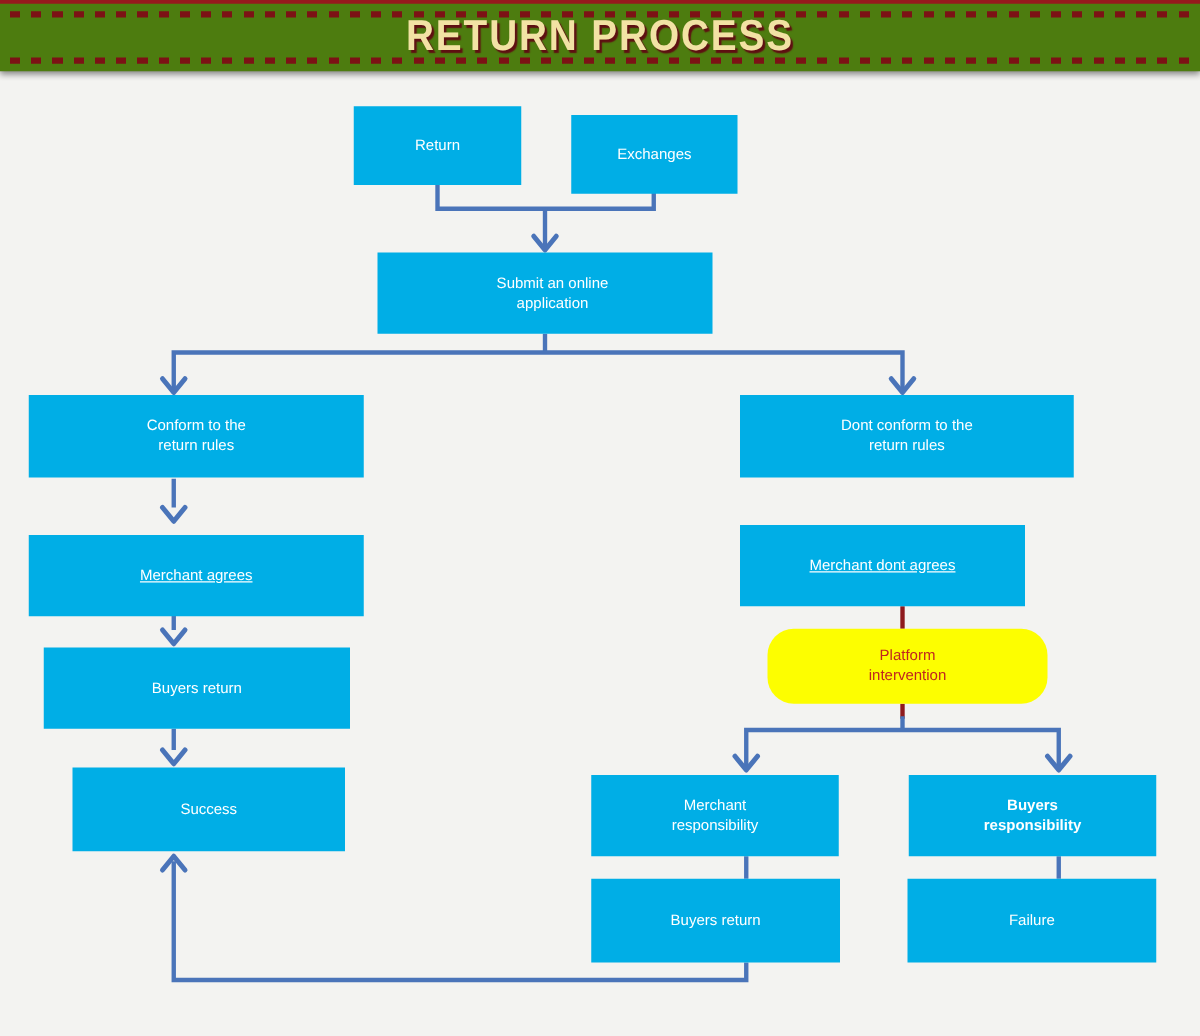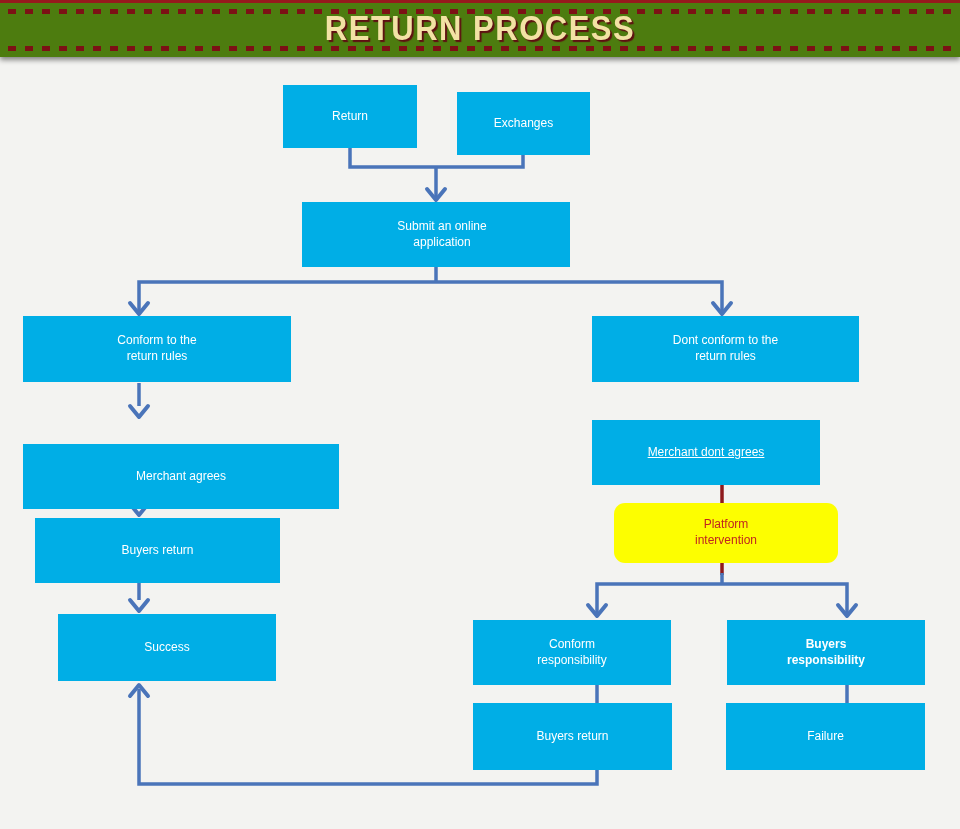--- a/index.html
+++ b/index.html
@@ -31,28 +31,28 @@
     margin-top:-2px;
   }
   
   .node{
     position:absolute;background:#00aee6;color:#ffffff;
     display:flex;align-items:center;justify-content:center;
     text-align:center;font-size:12px;line-height:1.32;
     white-space:pre-line;box-sizing:border-box;
   }
   .node.yellow{
-    background:#fdfe00;color:#c0261f;border-radius:11px;
+    background:#fdfe00;color:#c0261f;border-radius:21px;
   }
   #n-return{left:283px;top:85px;width:134px;height:63px;}
   #n-exchanges{left:457px;top:92px;width:133px;height:63px;}
   #n-submit{left:302px;top:202px;width:268px;height:65px;padding-left:12px;}
   #n-conform{left:23px;top:316px;width:268px;height:66px;}
   #n-dontconform{left:592px;top:316px;width:267px;height:66px;}
-  #n-merchantagrees{left:23px;top:444px;width:316px;height:65px;}
+  #n-merchantagrees{left:23px;top:428px;width:268px;height:65px;text-decoration:underline;}
   #n-merchantdont{left:592px;top:420px;width:228px;height:65px;text-decoration:underline;}
   #n-buyersreturn1{left:35px;top:518px;width:245px;height:65px;}
   #n-success{left:58px;top:614px;width:218px;height:67px;}
   #n-platform{left:614px;top:503px;width:224px;height:60px;}
   #n-business{left:473px;top:620px;width:198px;height:65px;}
   #n-buyersresp{left:727px;top:620px;width:198px;height:65px;font-weight:bold;}
   #n-buyersreturn2{left:473px;top:703px;width:199px;height:67px;}
   #n-failure{left:726px;top:703px;width:199px;height:67px;}
   
   .connectors{position:absolute;left:0;top:0;width:960px;height:829px;pointer-events:none;}
@@ -109,18 +109,18 @@
 <div class="node" id="n-conform">Conform to the
 return rules</div>
 <div class="node" id="n-dontconform">Dont conform to the
 return rules</div>
 <div class="node" id="n-merchantagrees">Merchant agrees</div>
 <div class="node" id="n-merchantdont">Merchant dont agrees</div>
 <div class="node" id="n-buyersreturn1">Buyers return</div>
 <div class="node" id="n-success">Success</div>
 <div class="node yellow" id="n-platform">Platform
 intervention</div>
-<div class="node" id="n-business">Conform
+<div class="node" id="n-business">Merchant
 responsibility</div>
 <div class="node" id="n-buyersresp">Buyers
 responsibility</div>
 <div class="node" id="n-buyersreturn2">Buyers return</div>
 <div class="node" id="n-failure">Failure</div>
 
 </body></html>

